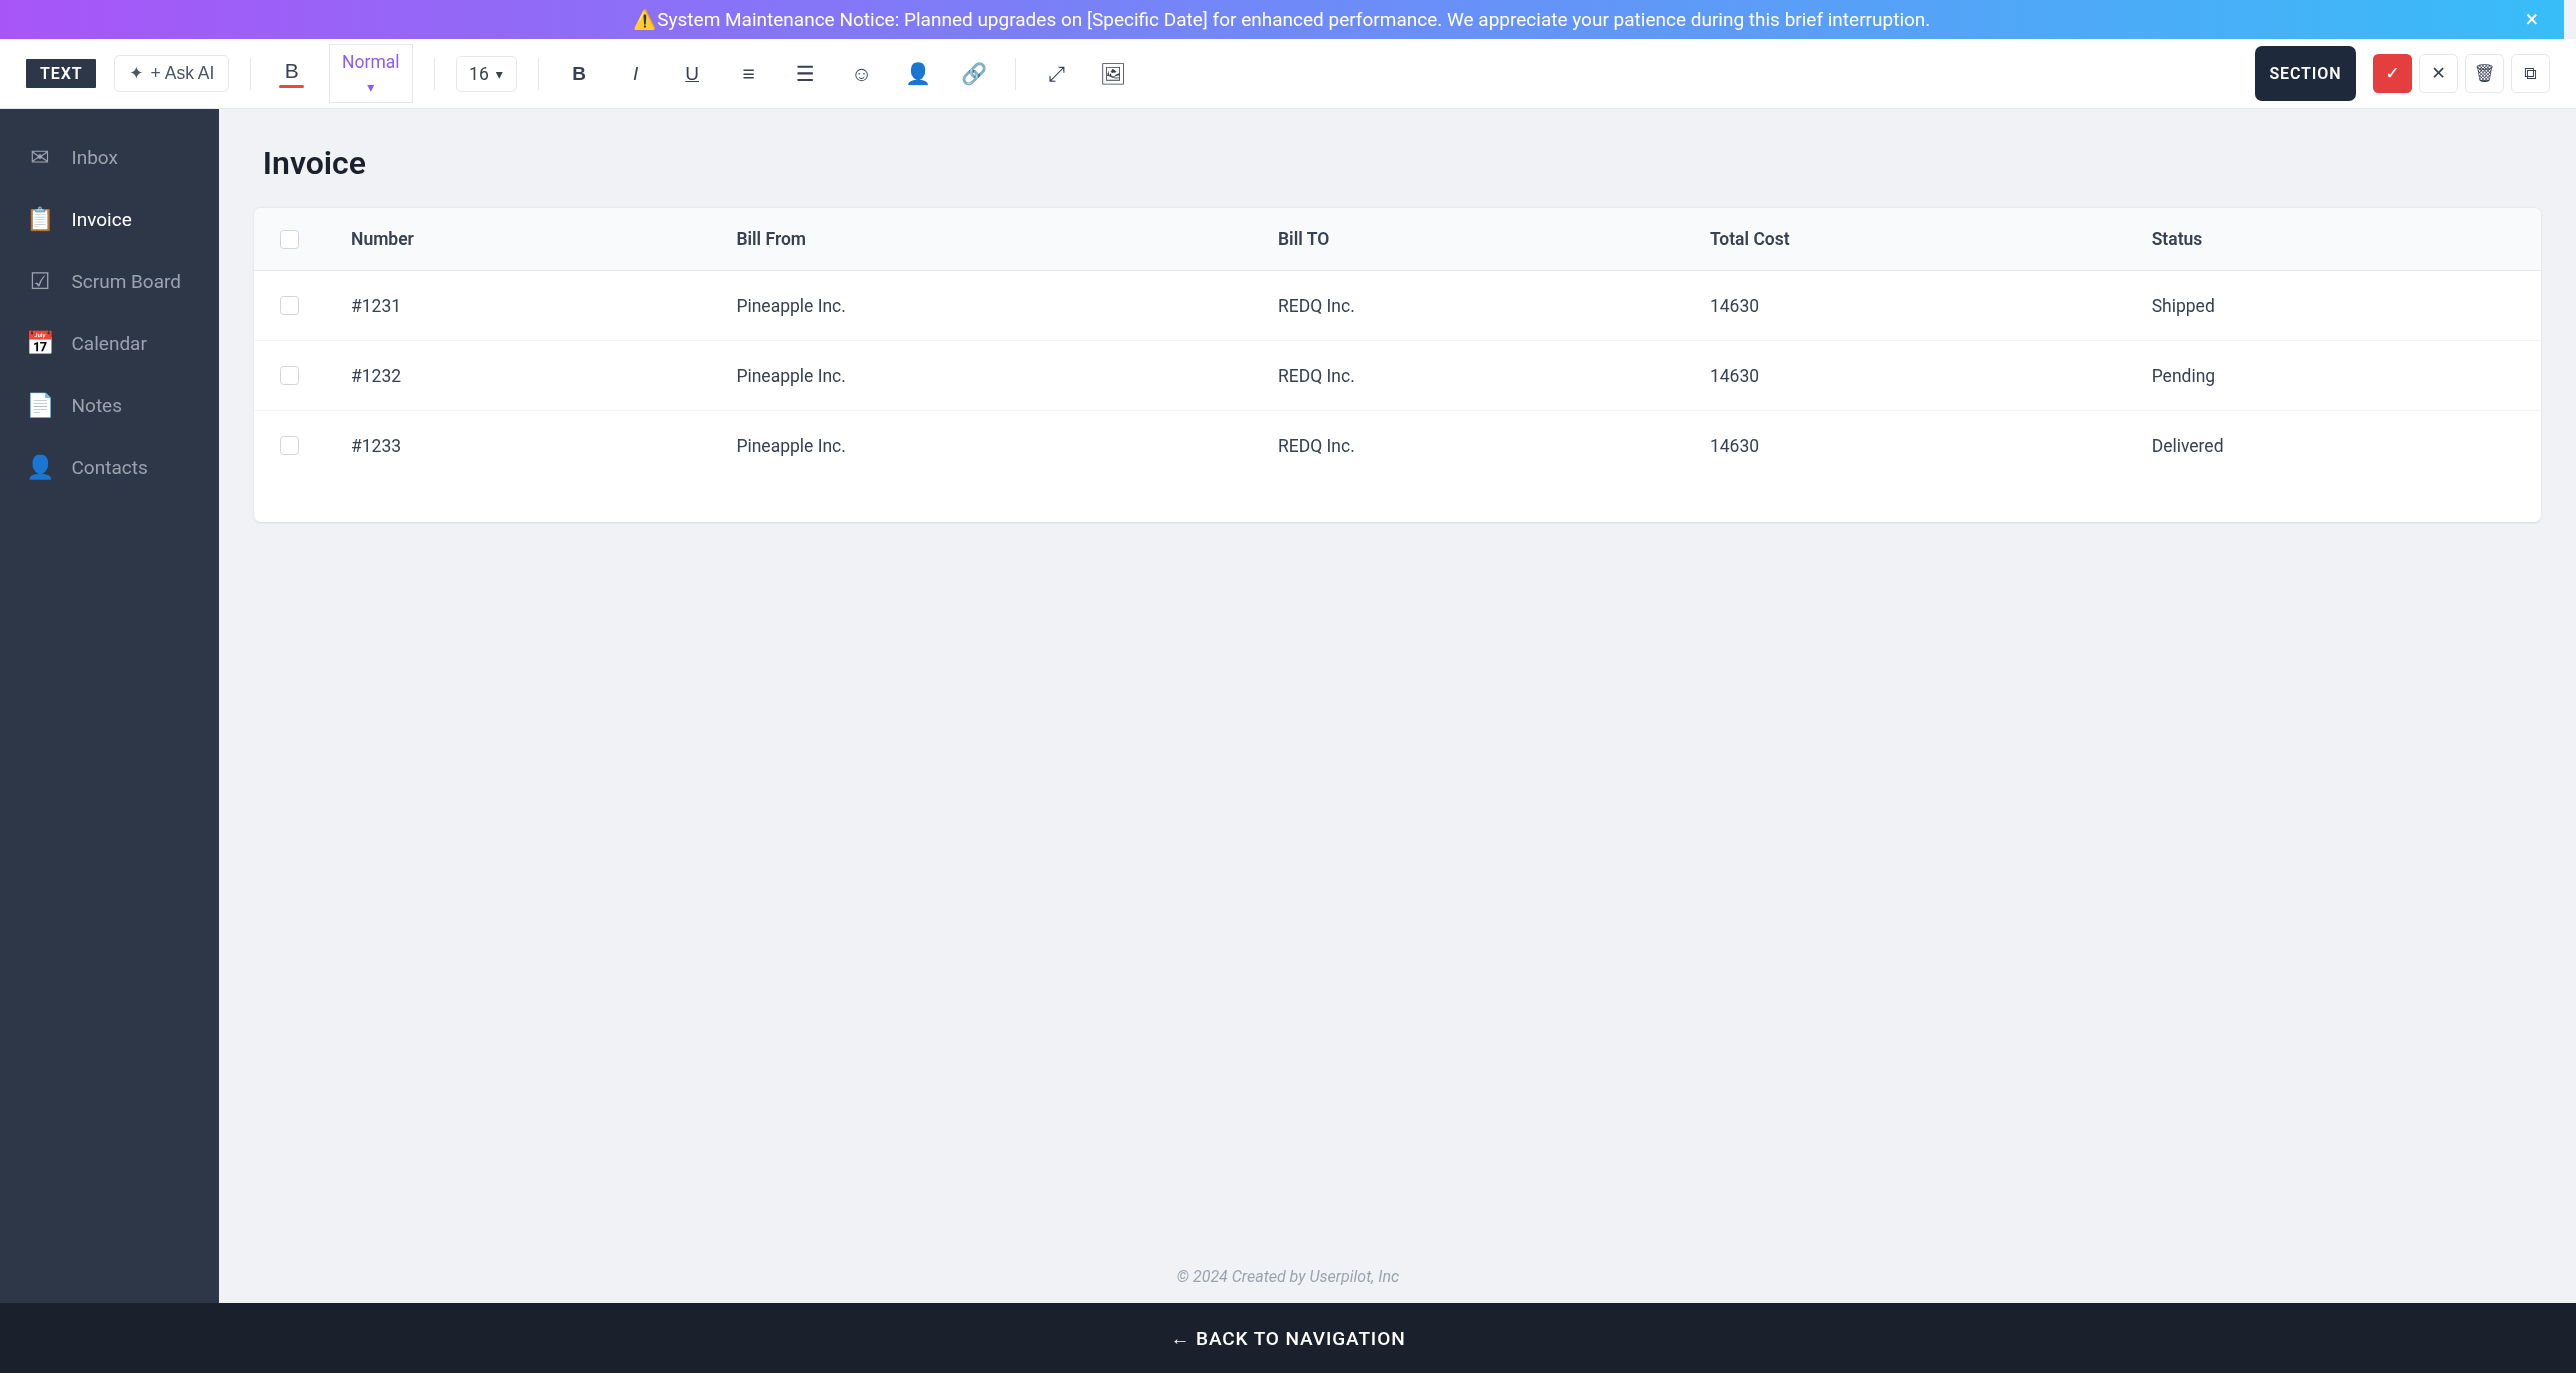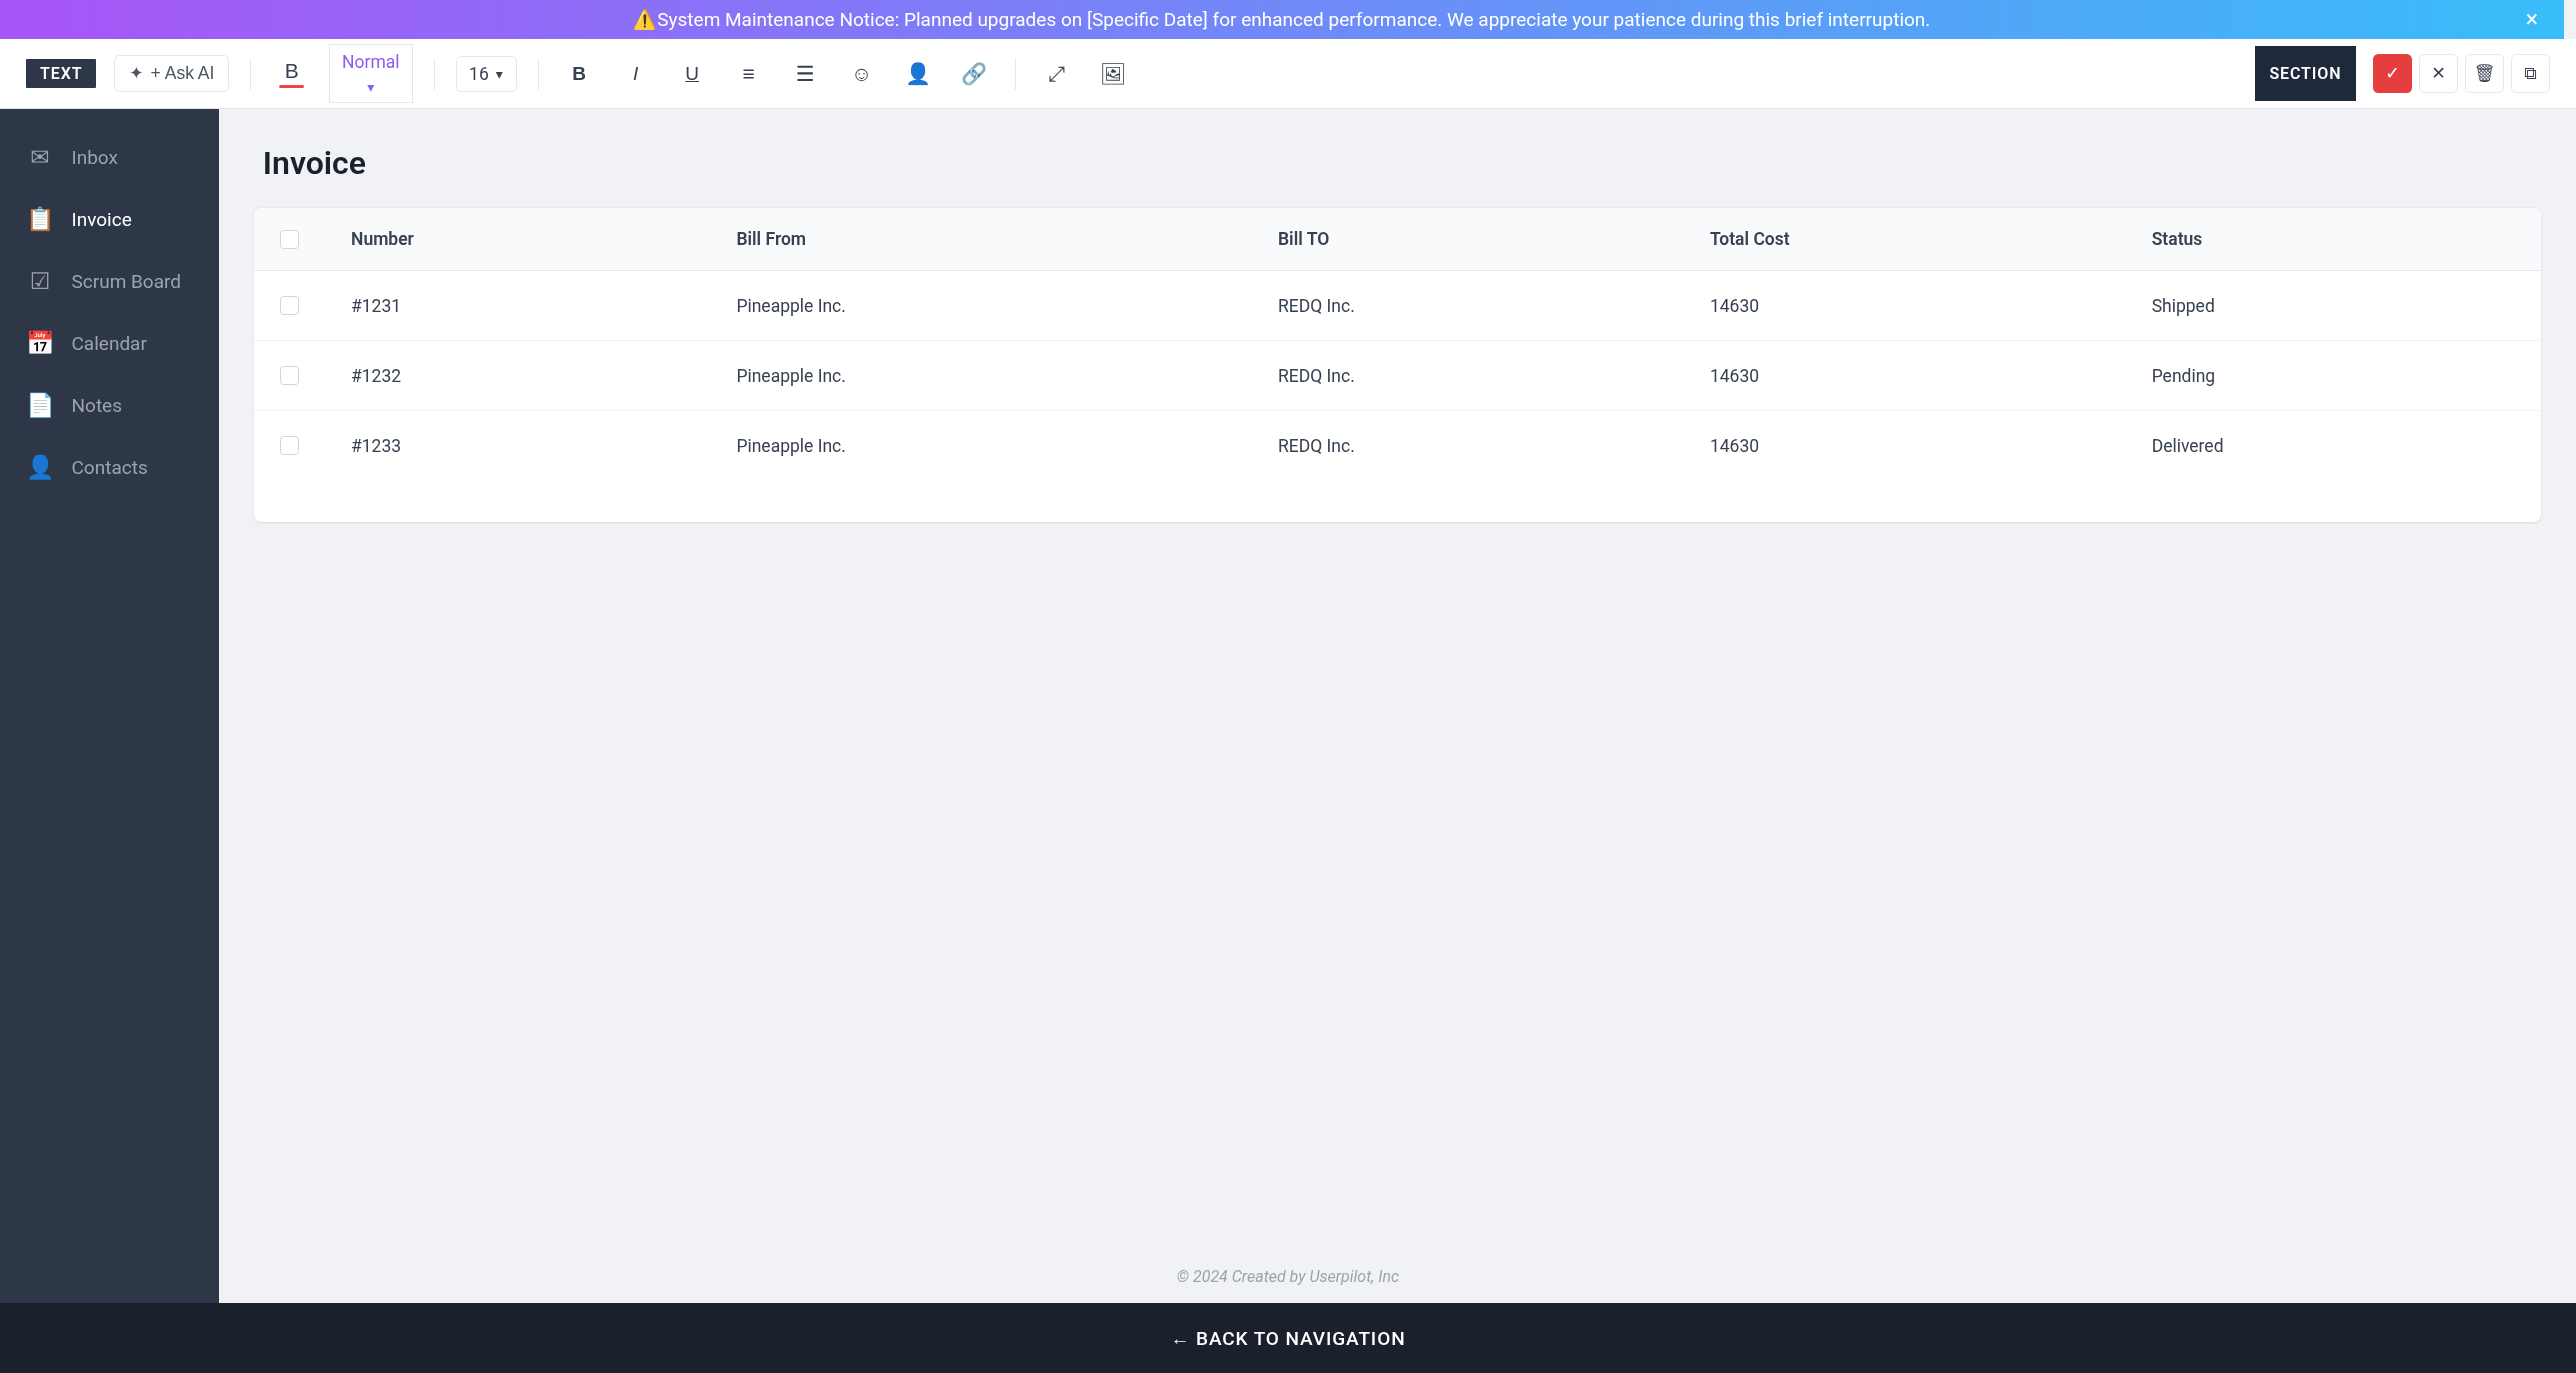--- a/index.html
+++ b/index.html
@@ -54,21 +54,21 @@
     .toolbar-btn.bold { font-weight: 900; }
     .toolbar-btn.underline-btn { text-decoration: underline; }
     .toolbar-btn.color-btn {
       display: flex; flex-direction: column; align-items: center;
     }
     .color-indicator { width: 24.5px; height: 3.5px; background: #ef4444; border-radius: 1.8px; margin-top: 1.8px; }
 
     
     .section-badge {
       background: #1e293b; color: white; font-size: 16px; font-weight: 600;
-      padding: 18px 14px; border-radius: 0; letter-spacing: 0.9px; margin-left: auto;
+      padding: 18px 14px; border-radius: 7px; letter-spacing: 0.9px; margin-left: auto;
     }
 
     
     .section-actions {
       display: flex; align-items: center; gap: 7px;
     }
     .section-action-btn {
       width: 39px; height: 39px; display: flex; align-items: center; justify-content: center;
       cursor: pointer; border-radius: 5.3px; font-size: 17.5px;
       border: none;

